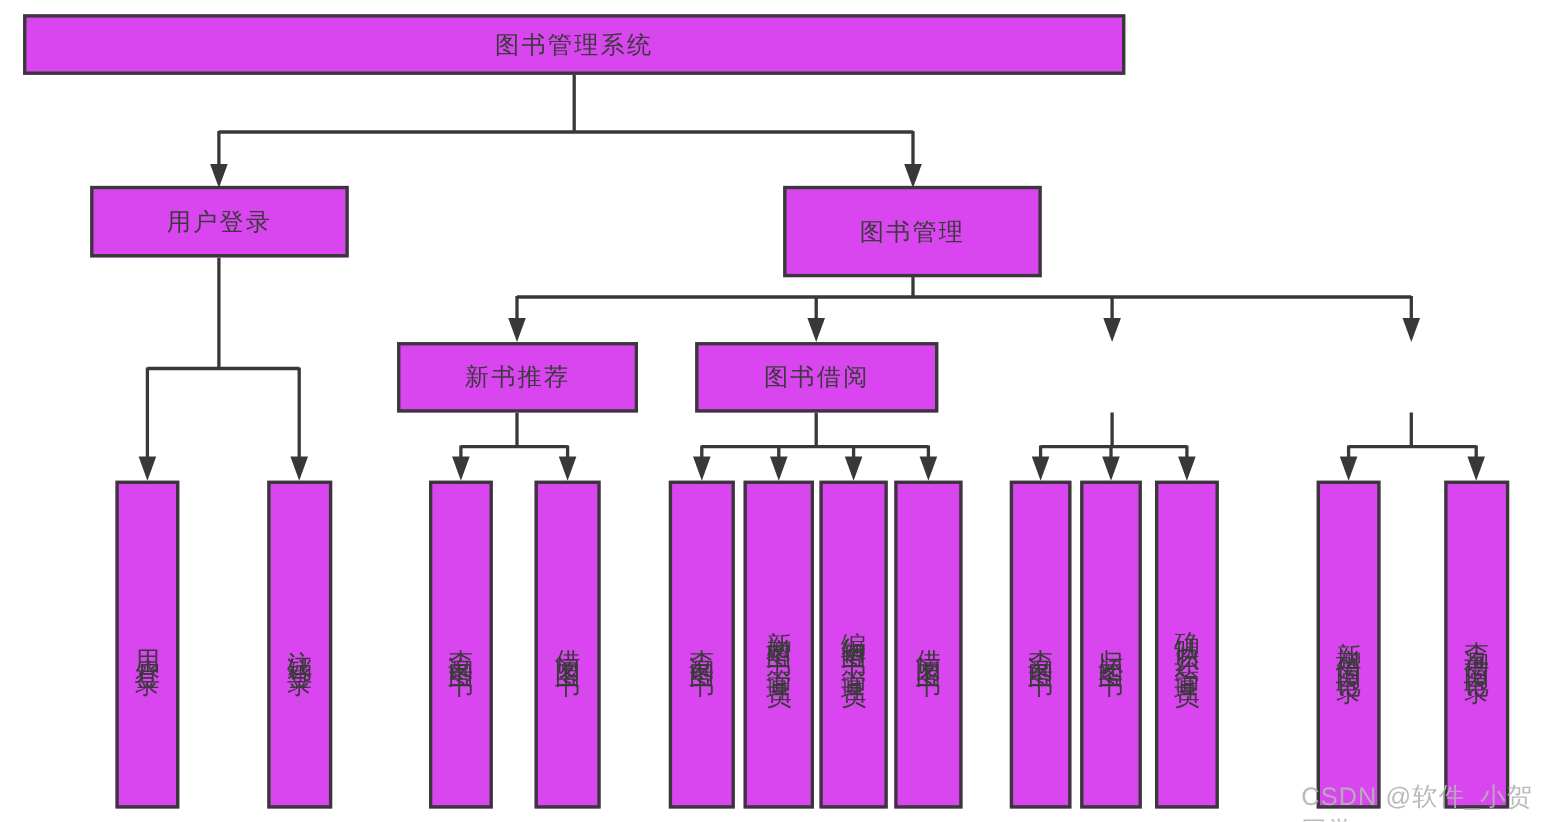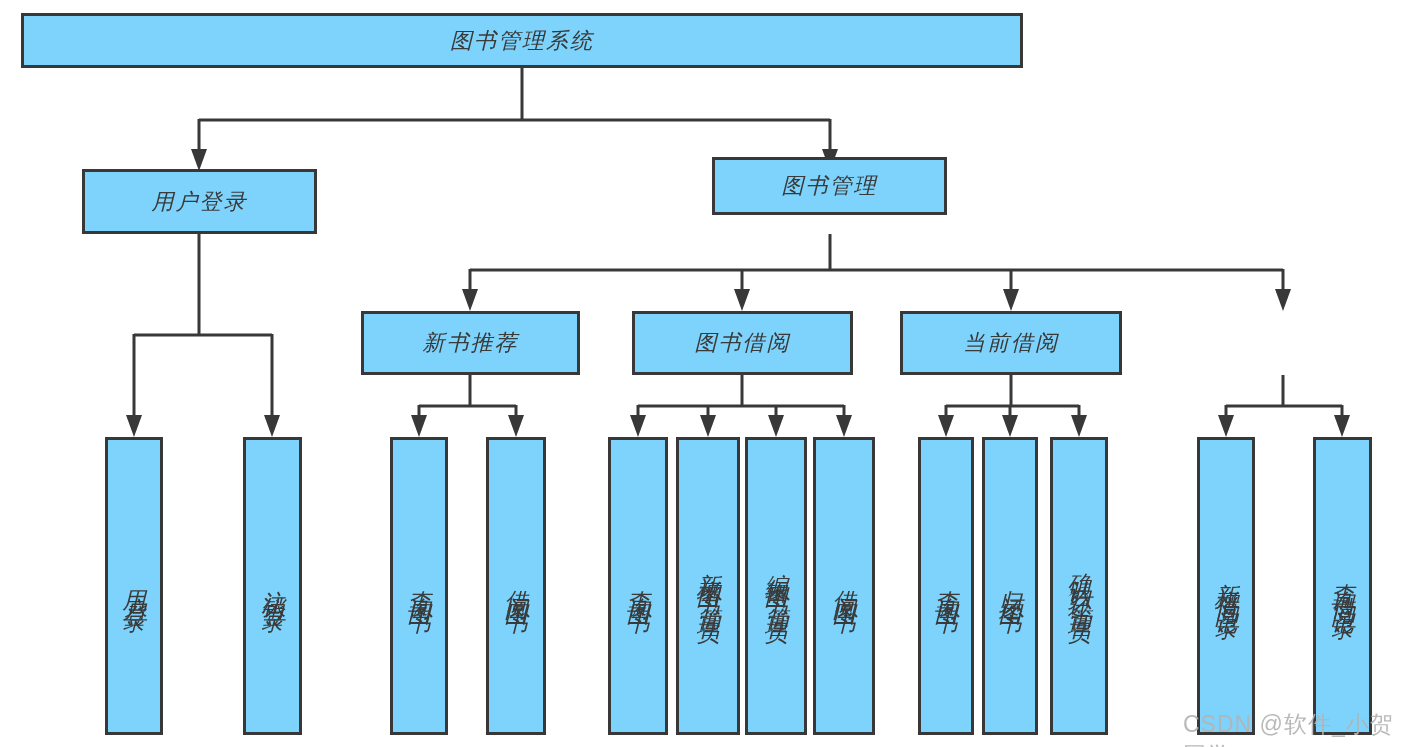--- a/index.html
+++ b/index.html
@@ -4,23 +4,23 @@
 <style>
   html,body{margin:0;padding:0;background:#ffffff;}
   .stage{
     position:relative;width:1405px;height:747px;background:#ffffff;
     font-family:"Liberation Sans","DejaVu Sans",sans-serif;
     color:#3a3a3a;overflow:hidden;
   }
   .wires{position:absolute;left:0;top:0;width:1405px;height:747px;pointer-events:none;}
   .box{
     position:absolute;box-sizing:border-box;
-    border:3px solid #383838;background:#7dd3fc;
+    border:3px solid #383838;background:#d946ef;
     display:flex;align-items:center;justify-content:center;
-    font-size:22px;line-height:1;white-space:nowrap;font-style:italic;
+    font-size:22px;line-height:1;white-space:nowrap;
   }
   .hbox{letter-spacing:2px;}
   .vbox{
     writing-mode:vertical-rl;text-orientation:mixed;
     letter-spacing:7px;font-size:23px;white-space:normal;
   }
   .watermark{
     position:absolute;left:1183px;top:709px;z-index:5;
     font-size:23px;color:#b4b4b4;letter-spacing:1px;opacity:.92;
   }
@@ -90,25 +90,24 @@
     </g>
     <g fill="#383838" stroke="none">
       <path d="M1218 415 L1234 415 L1226 437 Z"></path>
       <path d="M1334 415 L1350 415 L1342 437 Z"></path>
     </g>
   </svg>
 
   <div class="box hbox" style="left:21px;top:13px;width:1002px;height:55px">图书管理系统</div>
 
   <div class="box hbox" style="left:82px;top:169px;width:235px;height:65px">用户登录</div>
-  <div class="box hbox" style="left:712px;top:157px;width:235px;height:58px">图书管理</div>
+  <div class="box hbox" style="left:712px;top:169px;width:235px;height:83px">图书管理</div>
 
   <div class="box hbox" style="left:361px;top:311px;width:219px;height:64px">新书推荐</div>
   <div class="box hbox" style="left:632px;top:311px;width:221px;height:64px">图书借阅</div>
-  <div class="box hbox" style="left:900px;top:311px;width:222px;height:64px">当前借阅</div>
 
   <div class="box vbox" style="left:105px;top:437px;width:58px;height:298px">用户登录</div>
   <div class="box vbox" style="left:243px;top:437px;width:59px;height:298px">注销登录</div>
 
   <div class="box vbox" style="left:390px;top:437px;width:58px;height:298px">查询图书</div>
   <div class="box vbox" style="left:486px;top:437px;width:60px;height:298px">借阅图书</div>
 
   <div class="box vbox" style="left:608px;top:437px;width:60px;height:298px">查询图书</div>
   <div class="box vbox" style="left:676px;top:437px;width:64px;height:298px">新增图书（管理员）</div>
   <div class="box vbox" style="left:745px;top:437px;width:62px;height:298px">编辑图书（管理员）</div>

